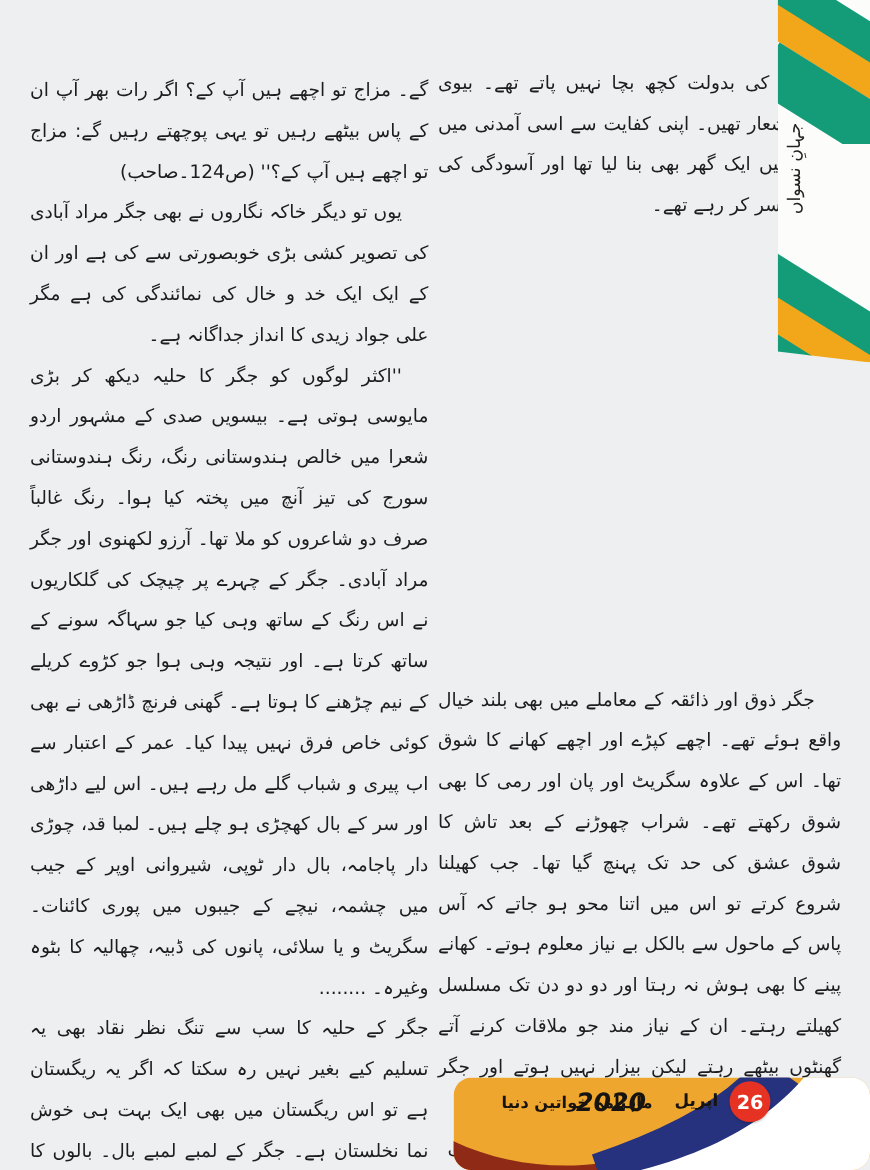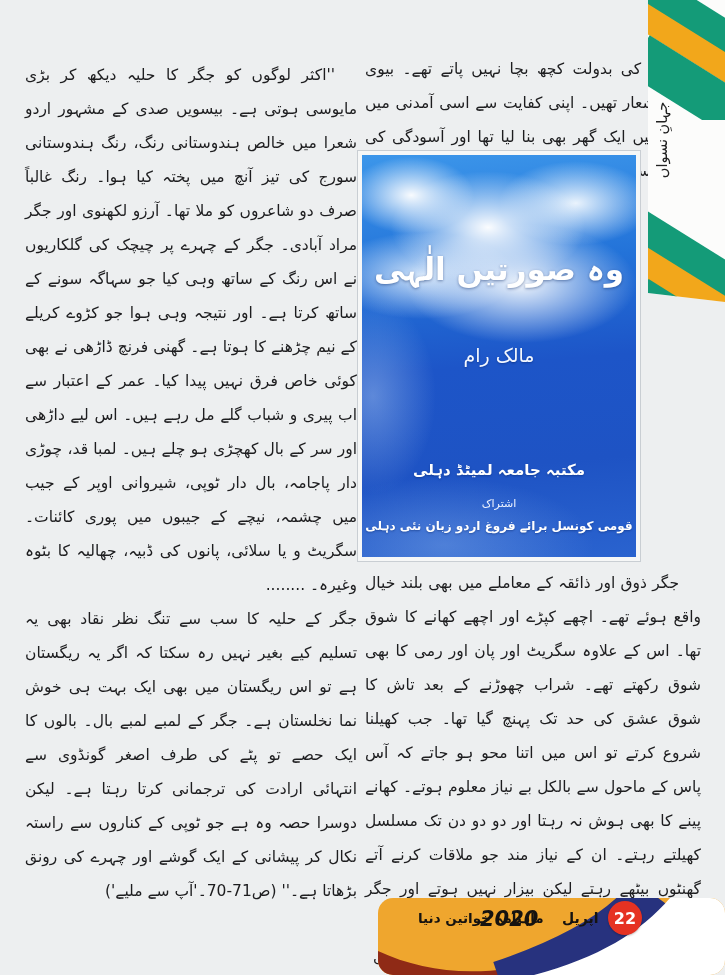--- a/index.html
+++ b/index.html
@@ -69,38 +69,31 @@
   .page-badge{position:absolute;left:230px;top:3px;width:34px;height:34px;border-radius:50%;
       background:#e63222;color:#fff;font-size:16px;font-weight:bold;
       display:flex;align-items:center;justify-content:center;box-shadow:0 1px 2px rgba(0,0,0,.25);}
 </style>
 </head>
 <body>
 
 <div class="page">
 
   <div class="col left-col">
+    <p>گے۔ مزاج تو اچھے ہیں آپ کے؟ اگر رات بھر آپ ان کے پاس بیٹھے رہیں تو یہی پوچھتے رہیں گے: مزاج تو اچھے ہیں آپ کے؟'' (ص124۔صاحب)</p>
+    <p class="indent">یوں تو دیگر خاکہ نگاروں نے بھی جگر مراد آبادی کی تصویر کشی بڑی خوبصورتی سے کی ہے اور ان کے ایک ایک خد و خال کی نمائندگی کی ہے مگر علی جواد زیدی کا انداز جداگانہ ہے۔</p>
     <p class="indent">''اکثر لوگوں کو جگر کا حلیہ دیکھ کر بڑی مایوسی ہوتی ہے۔ بیسویں صدی کے مشہور اردو شعرا میں خالص ہندوستانی رنگ، رنگ ہندوستانی سورج کی تیز آنچ میں پختہ کیا ہوا۔ رنگ غالباً صرف دو شاعروں کو ملا تھا۔ آرزو لکھنوی اور جگر مراد آبادی۔ جگر کے چہرے پر چیچک کی گلکاریوں نے اس رنگ کے ساتھ وہی کیا جو سہاگہ سونے کے ساتھ کرتا ہے۔ اور نتیجہ وہی ہوا جو کڑوے کریلے کے نیم چڑھنے کا ہوتا ہے۔ گھنی فرنچ ڈاڑھی نے بھی کوئی خاص فرق نہیں پیدا کیا۔ عمر کے اعتبار سے اب پیری و شباب گلے مل رہے ہیں۔ اس لیے داڑھی اور سر کے بال کھچڑی ہو چلے ہیں۔ لمبا قد، چوڑی دار پاجامہ، بال دار ٹوپی، شیروانی اوپر کے جیب میں چشمہ، نیچے کے جیبوں میں پوری کائنات۔ سگریٹ و یا سلائی، پانوں کی ڈبیہ، چھالیہ کا بٹوہ وغیرہ۔ ........</p>
     <p>جگر کے حلیہ کا سب سے تنگ نظر نقاد بھی یہ تسلیم کیے بغیر نہیں رہ سکتا کہ اگر یہ ریگستان ہے تو اس ریگستان میں بھی ایک بہت ہی خوش نما نخلستان ہے۔ جگر کے لمبے لمبے بال۔ بالوں کا ایک حصے تو پٹے کی طرف اصغر گونڈوی سے انتہائی ارادت کی ترجمانی کرتا رہتا ہے۔ لیکن دوسرا حصہ وہ ہے جو ٹوپی کے کناروں سے راستہ نکال کر پیشانی کے ایک گوشے اور چہرے کی رونق بڑھاتا ہے۔'' (ص71-70۔'آپ سے ملیے')</p>
 
   </div>
 
   <div class="col right-col-top">
     <p>دوستوں کی بدولت کچھ بچا نہیں پاتے تھے۔ بیوی سلیقہ شعار تھیں۔ اپنی کفایت سے اسی آمدنی میں گونڈہ میں ایک گھر بھی بنا لیا تھا اور آسودگی کی زندگی بسر کر رہے تھے۔</p>
   </div>
 
-  <div class="book-cover">
-    <div class="cover-art">
-      <div class="cover-title">وہ صورتیں الٰہی</div>
-      <div class="cover-author">مالک رام</div>
-      <div class="cover-publisher">مکتبہ جامعہ لمیٹڈ دہلی</div>
-      <div class="cover-collab-label">اشتراک</div>
-      <div class="cover-collab">قومی کونسل برائے فروغ اردو زبان نئی دہلی</div>
-    </div>
-  </div>
 
   <div class="col right-col-bottom">
     <p class="indent">جگر ذوق اور ذائقہ کے معاملے میں بھی بلند خیال واقع ہوئے تھے۔ اچھے کپڑے اور اچھے کھانے کا شوق تھا۔ اس کے علاوہ سگریٹ اور پان اور رمی کا بھی شوق رکھتے تھے۔ شراب چھوڑنے کے بعد تاش کا شوق عشق کی حد تک پہنچ گیا تھا۔ جب کھیلنا شروع کرتے تو اس میں اتنا محو ہو جاتے کہ آس پاس کے ماحول سے بالکل بے نیاز معلوم ہوتے۔ کھانے پینے کا بھی ہوش نہ رہتا اور دو دو دن تک مسلسل کھیلتے رہتے۔ ان کے نیاز مند جو ملاقات کرنے آتے گھنٹوں بیٹھے رہتے لیکن بیزار نہیں ہوتے اور جگر صاحب کا تو یہ حال تھا کہ بقول محمد طفیل:</p>
     <p class="quote">''کھیلتے میں اگر کوئی دوست آ گیا تو آپ کی نظر پتوں پر ہو گی اور وعلیکم السلام کو لمبا کر کے جواب دیں گے۔ تھوڑی دیر بعد آنے والے کی صورت دیکھیں گے پھر پوچھیں گے مزاج تو اچھے ہیں آپ کے؟ پھر کھیل شروع۔ آدھ پون گھنٹہ کے بعد ان صاحب کی موجودگی یاد آئے گی تو پھر پوچھ لیں</p>
   </div>
 
   <div class="side-strip">
     <div class="cluster cluster-top">
       <div class="band green b1"></div>
       <div class="band orange b2"></div>
@@ -124,16 +117,16 @@
       <g clip-path="url(#fc)">
         <rect width="347" height="77" fill="#efa62e"></rect>
         <path d="M-10,48 C35,72 92,81 152,66 L152,92 L-10,92 Z" fill="#8f2a16"></path>
         <path d="M272,-6 C250,24 205,56 122,84" stroke="#27327e" stroke-width="42" fill="none"></path>
         <path d="M292,0 L347,0 L347,77 L156,77 C220,60 263,34 292,0 Z" fill="#ffffff"></path>
       </g>
     </svg>
     <div class="f-text f-mag">ماہنامہ خواتین دنیا</div>
     <div class="f-text f-year">2020</div>
     <div class="f-text f-month">اپریل</div>
-    <div class="page-badge">22</div>
+    <div class="page-badge">26</div>
   </div>
 
 </div>
 
 </body></html>

